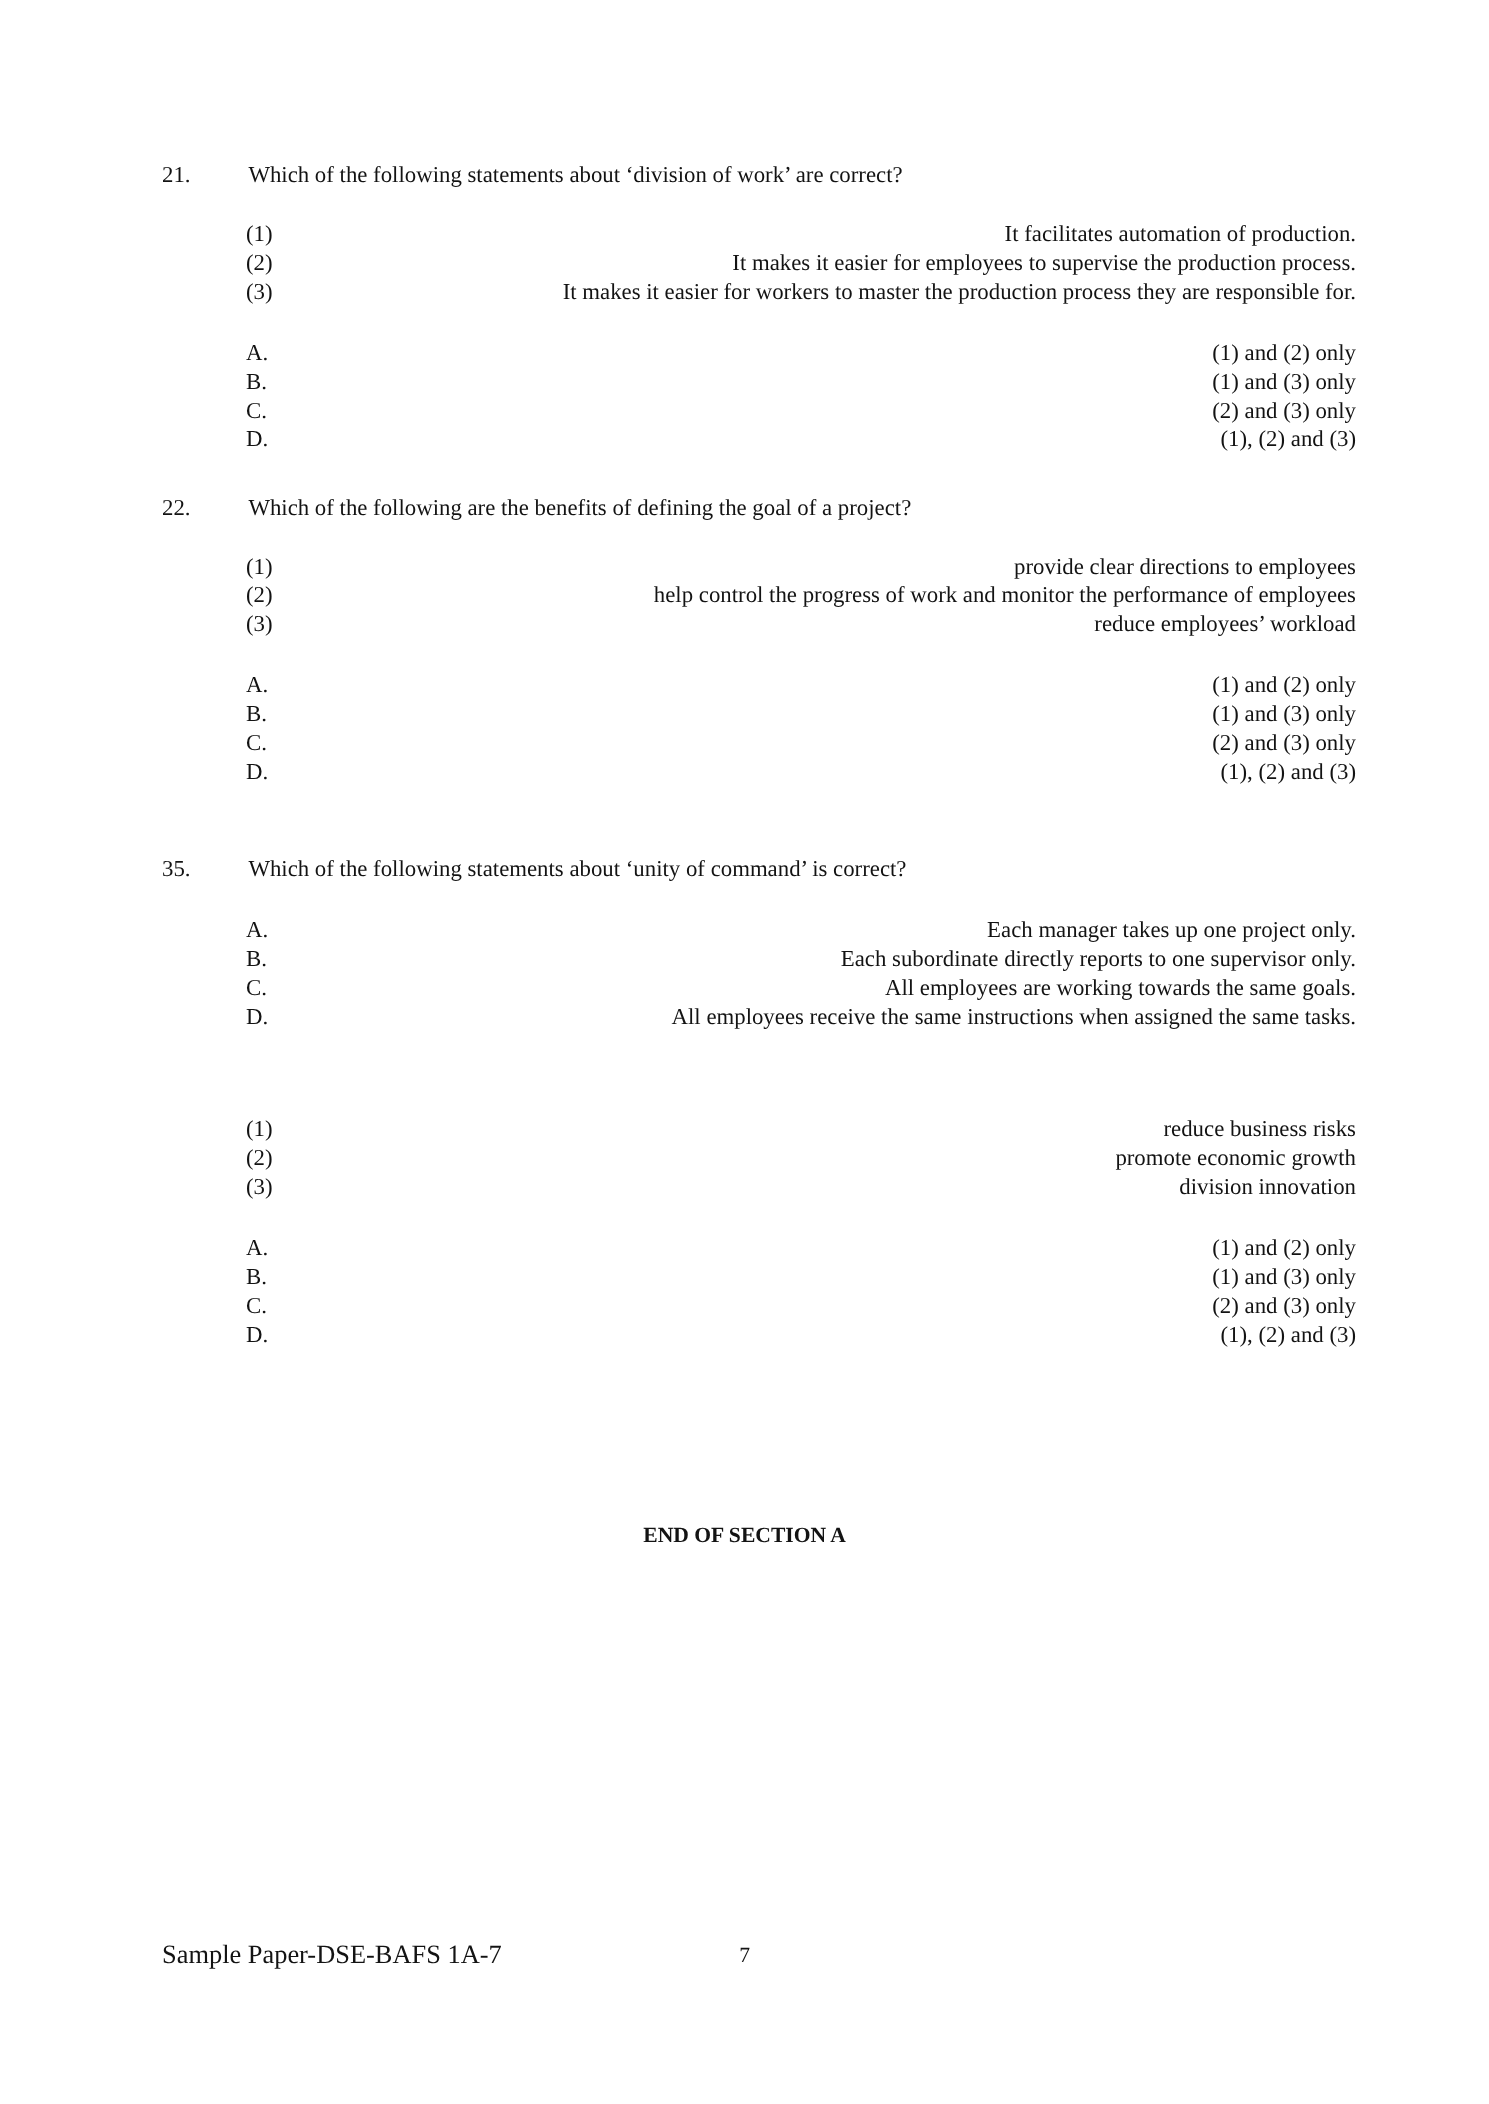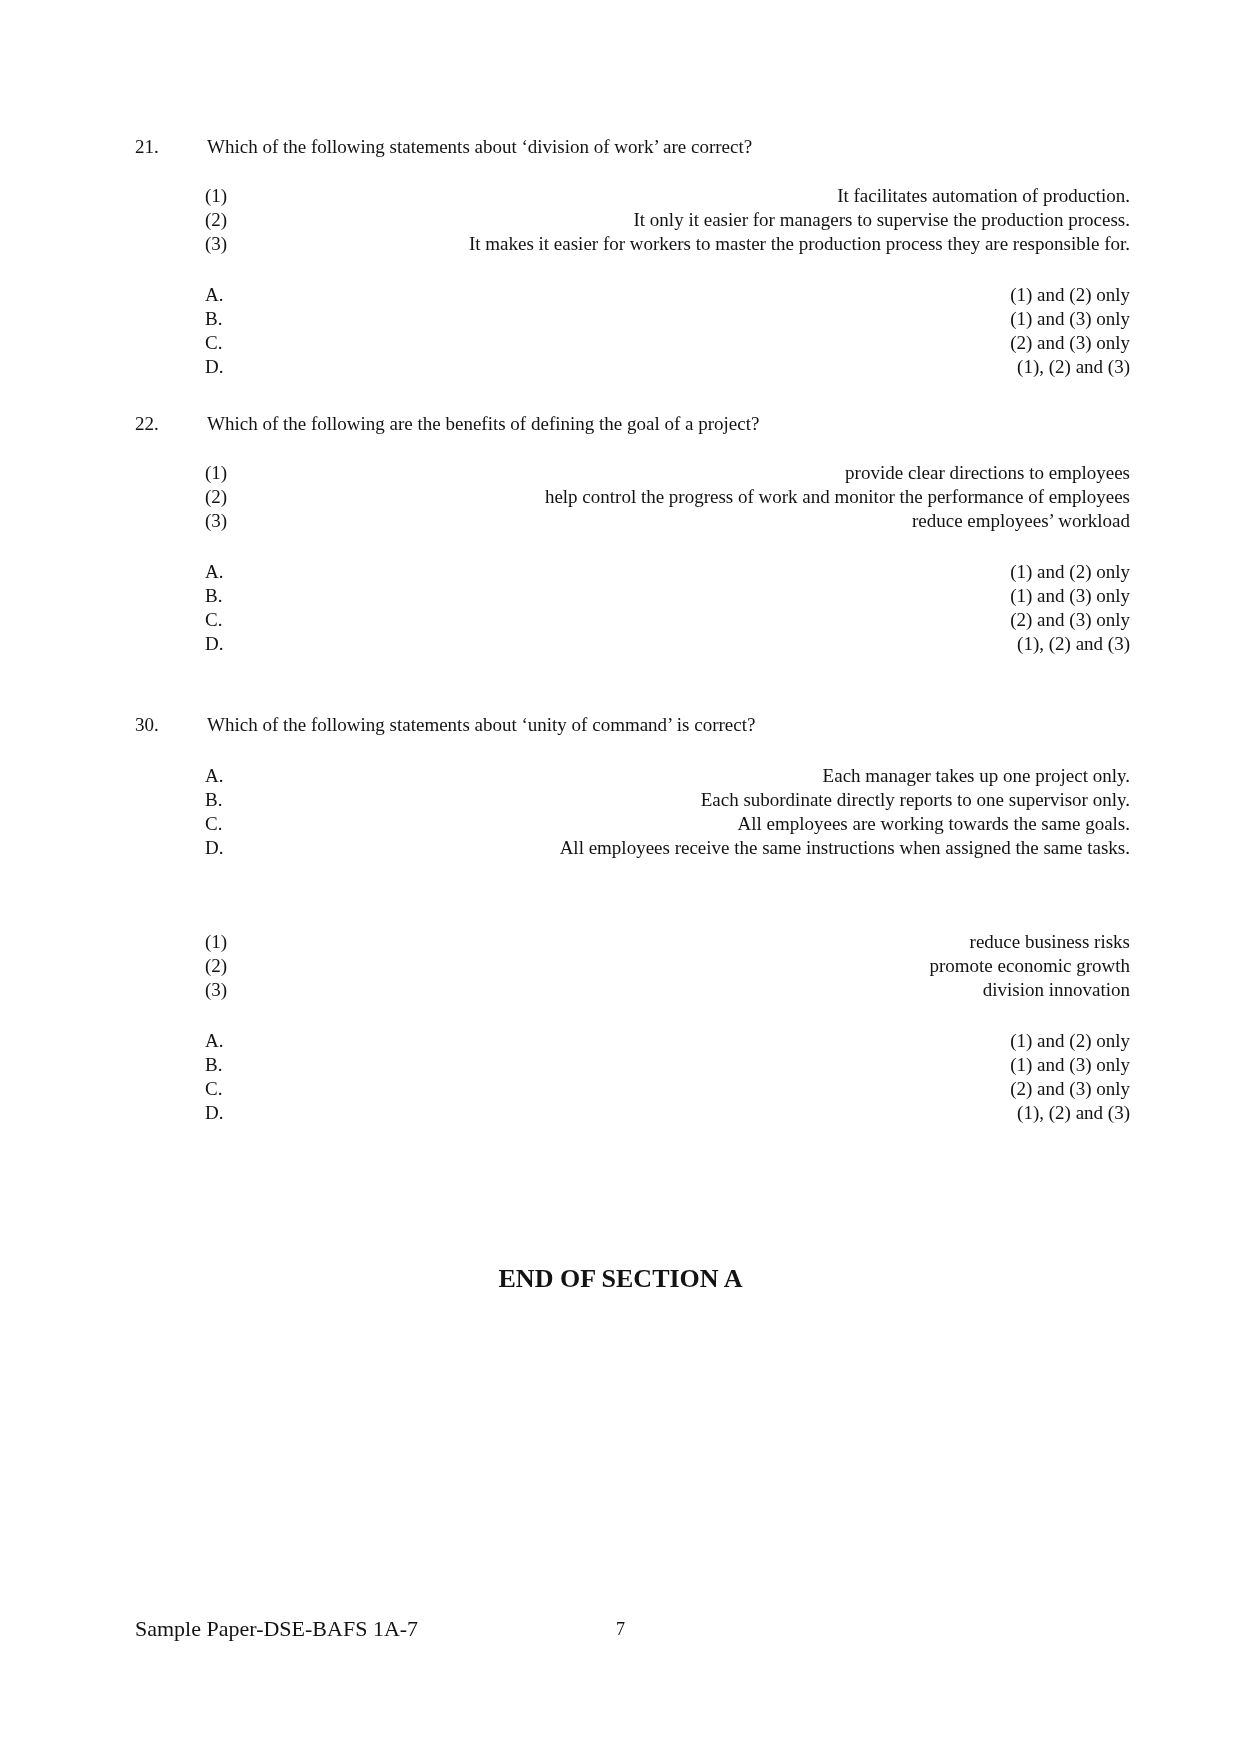--- a/index.html
+++ b/index.html
@@ -32,21 +32,21 @@
   .lbl { flex: 0 0 78px; }
   .txt { flex: 1; text-align: right; }
 
   .end-note {
     position: absolute;
     top: 1243px;
     left: 0;
     width: 1241px;
     text-align: center;
     font-weight: bold;
-    font-size: 26px;
+    font-size: 18px;
   }
   .footer-left {
     position: absolute;
     left: 135px;
     top: 1593px;
     font-size: 22px;
   }
   .footer-page {
     position: absolute;
     left: 0;
@@ -66,21 +66,21 @@
       <span class="qnum">21.</span>
       <span class="qtext">Which of the following statements about ‘division of work’ are correct?</span>
     </div>
     <div class="sub items">
       <div class="row">
         <span class="lbl">(1)</span>
         <span class="txt">It facilitates automation of production.</span>
       </div>
       <div class="row">
         <span class="lbl">(2)</span>
-        <span class="txt">It only it easier for managers to supervise the production process.</span>
+        <span class="txt">It makes it easier for employees to supervise the production process.</span>
       </div>
       <div class="row">
         <span class="lbl">(3)</span>
         <span class="txt">It makes it easier for workers to master the production process they are responsible for.</span>
       </div>
     </div>
     <div class="sub options">
       <div class="row">
         <span class="lbl">A.</span>
         <span class="txt">(1) and (2) only</span>
@@ -134,21 +134,21 @@
       </div>
       <div class="row">
         <span class="lbl">D.</span>
         <span class="txt">(1), (2) and (3)</span>
       </div>
     </div>
   </div>
 
   <div class="question q23">
     <div class="qrow">
-      <span class="qnum">30.</span>
+      <span class="qnum">35.</span>
       <span class="qtext">Which of the following statements about ‘unity of command’ is correct?</span>
     </div>
     <div class="sub options">
       <div class="row">
         <span class="lbl">A.</span>
         <span class="txt">Each manager takes up one project only.</span>
       </div>
       <div class="row">
         <span class="lbl">B.</span>
         <span class="txt">Each subordinate directly reports to one supervisor only.</span>

